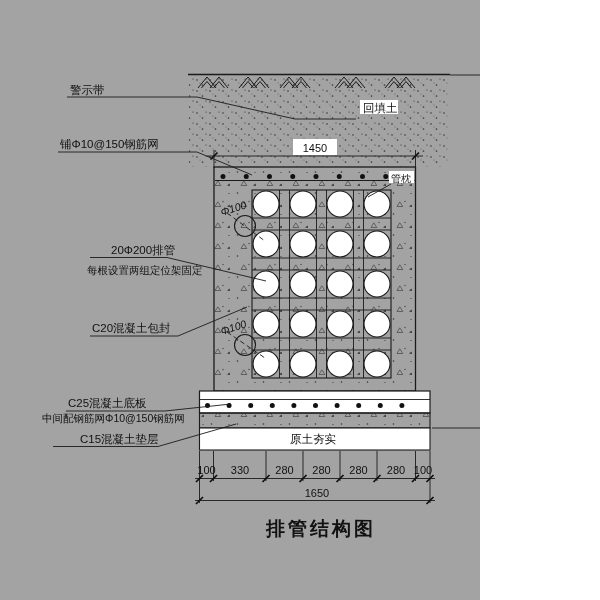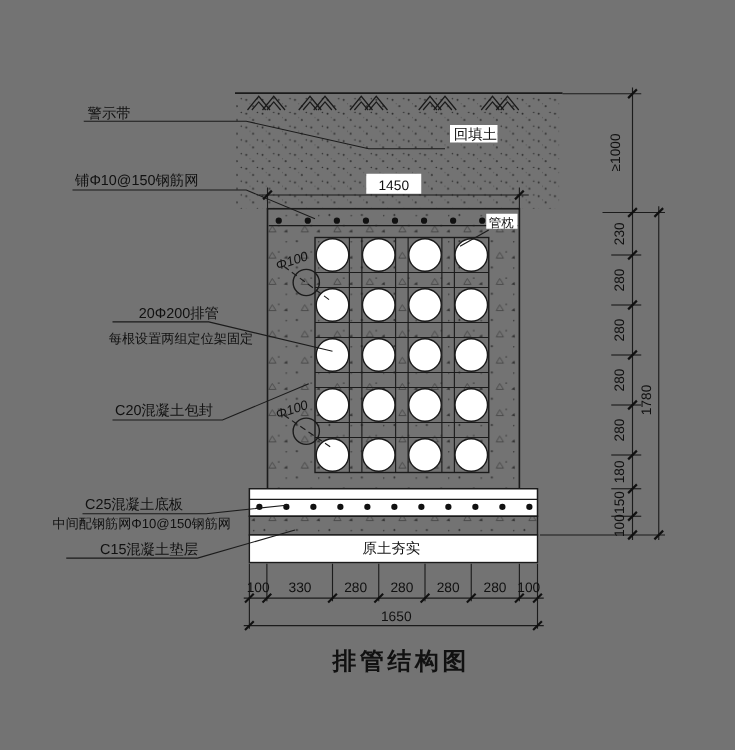--- a/index.html
+++ b/index.html
@@ -1,16 +1,16 @@
 <!DOCTYPE html>
 <html><head>
 <meta charset="utf-8">
 <style>
   html,body{margin:0;padding:0;background:#ffffff;}
-  #canvas{width:588px;height:600px;position:relative;background:#737373;overflow:hidden;}
+  #canvas{width:480px;height:600px;position:relative;background:#a3a3a3;overflow:hidden;}
   svg{display:block;}
   .t{font-family:"Liberation Sans","DejaVu Sans",sans-serif;fill:#111111;}
   .cn{font-size:11.5px;}
   .cns{font-size:10.5px;}
   .tiny{font-size:10px;}
   .dim{font-size:11px;}
   .phi{font-size:10.5px;font-style:italic;}
   .title-txt{font-size:19px;font-weight:bold;letter-spacing:3px;}
   .ln{stroke:#1b1b1b;fill:none;}
 </style>

